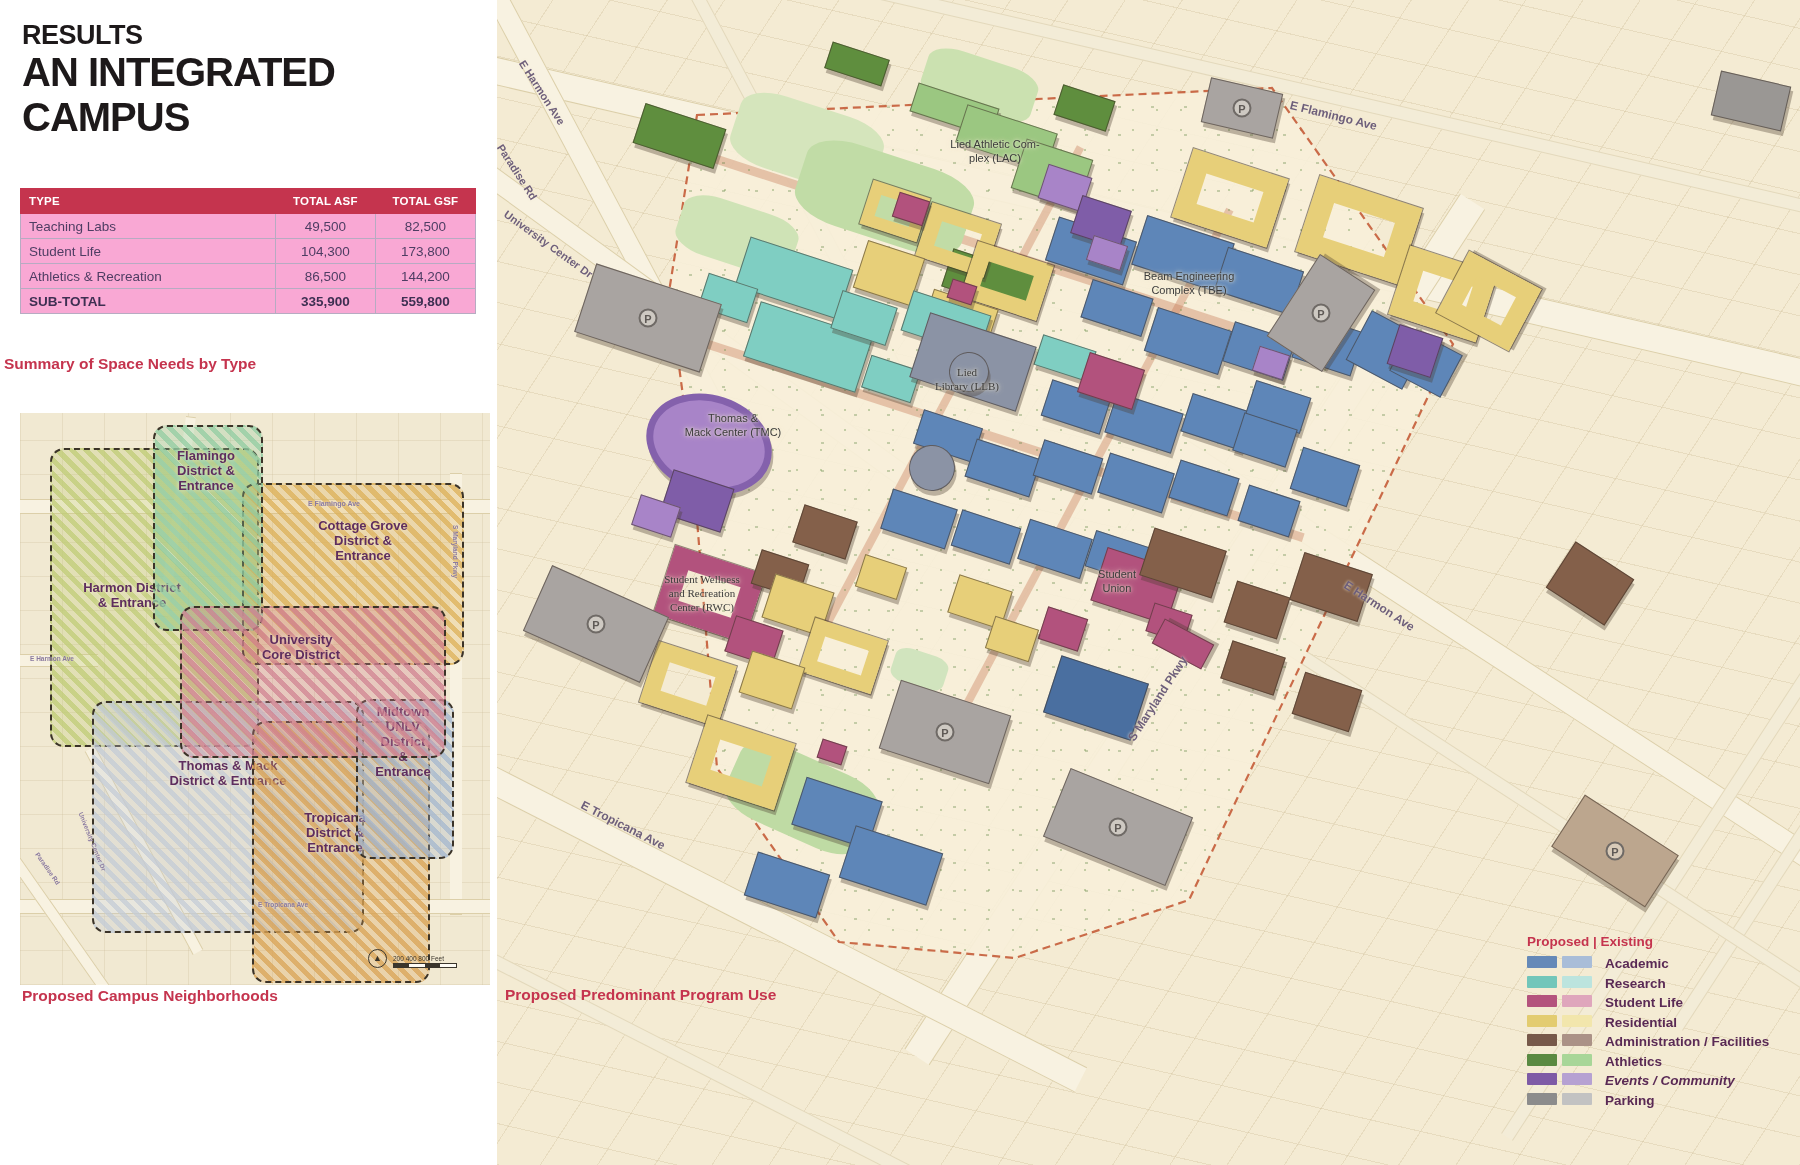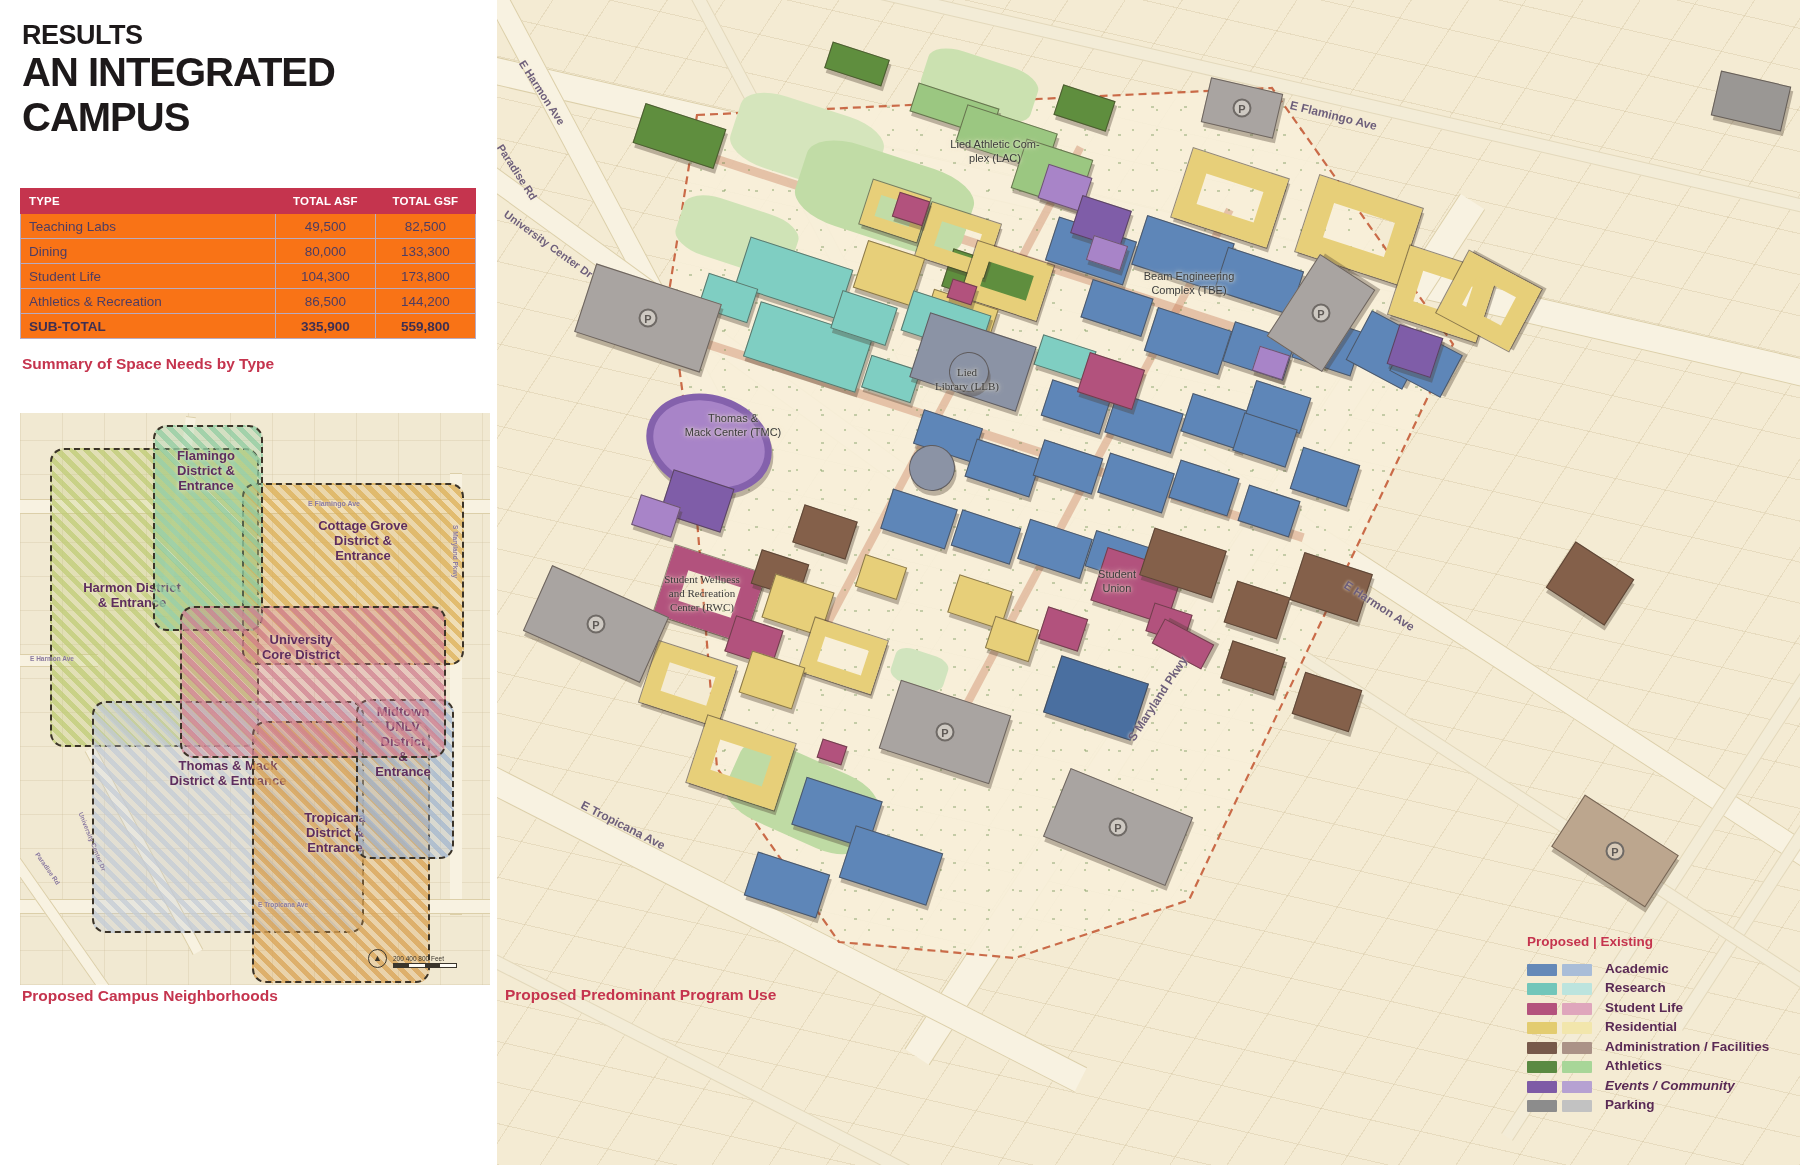--- a/index.html
+++ b/index.html
@@ -8,25 +8,25 @@
 
   
   .left-col{position:absolute;left:0;top:0;width:497px;height:1165px;background:#fff;}
   .kicker{position:absolute;left:22px;top:20px;font-size:27px;font-weight:700;letter-spacing:-0.5px;color:#1d191a;}
   .big-title{position:absolute;left:22px;top:50px;font-size:40px;font-weight:700;letter-spacing:-1px;color:#1d191a;}
 
   .tbl-wrap{position:absolute;left:20px;top:188px;width:456px;}
   table.space{border-collapse:collapse;width:100%;font-size:13.5px;color:#4e3d63;}
   table.space th{background:#c5344e;color:#fff;font-size:11.5px;letter-spacing:.2px;padding:6px 8px;border:1px solid #c5344e;}
   table.space th:first-child{text-align:left;}
-  table.space td{border:1px solid #b7abc2;padding:4.5px 8px;background:#f97316;}
+  table.space td{border:1px solid #b7abc2;padding:4.5px 8px;background:#f9a8d4;}
   table.space td.num{text-align:center;width:22%;}
   table.space tr.subtotal td{font-weight:700;color:#3e2f52;}
   .caption{position:absolute;color:#c5344e;font-weight:700;font-size:15.5px;}
-  .caption.table-cap{left:22px;top:355px;}
+  .caption.table-cap{left:4px;top:355px;}
   .caption.nmap-cap{left:22px;top:987px;}
 
   
   .nmap{position:absolute;left:20px;top:413px;width:470px;height:572px;background:#f1e9d2;overflow:hidden;}
   .parcels{position:absolute;inset:0;pointer-events:none;
     background-image:
       repeating-linear-gradient(0deg, rgba(205,190,155,.30) 0 1px, transparent 1px 34px),
       repeating-linear-gradient(90deg, rgba(205,190,155,.30) 0 1px, transparent 1px 42px);}
   .road{position:absolute;background:#f8f2e1;border-top:1px solid #dccfa9;border-bottom:1px solid #dccfa9;transform-origin:left center;}
   .road.minor{background:#f3ecd7;border-color:rgba(216,203,168,.6);}
@@ -54,21 +54,21 @@
   .ipath{position:absolute;background:rgba(196,122,86,.38);transform-origin:left center;pointer-events:none;}
   .bld{position:absolute;border:1px solid rgba(60,48,36,.55);box-shadow:3px 4px 0 rgba(74,60,45,.35);box-sizing:border-box;}
   .bld.field{border:none;box-shadow:none;border-radius:28%;}
   .pbadge{position:absolute;width:19px;height:19px;border:2px solid #6f6a66;border-radius:50%;color:#5f5a56;font-size:11px;font-weight:700;line-height:16px;text-align:center;background:rgba(250,246,236,.45);transform:translate(-50%,-50%);box-sizing:border-box;}
   .blabel{position:absolute;color:#3b3b3b;font-size:11px;font-weight:400;line-height:1.25;text-align:center;white-space:pre-line;transform:translate(-50%,-50%);
     text-shadow:0 0 3px rgba(246,238,215,.95),0 0 6px rgba(246,238,215,.9);}
   .pslabel{position:absolute;color:#6e5f7b;font-weight:700;white-space:nowrap;transform-origin:left top;text-shadow:0 0 3px rgba(246,238,215,.95);}
   .boundary-svg{position:absolute;inset:0;pointer-events:none;}
   .legend{position:absolute;left:1030px;top:934px;width:270px;}
   .legend-title{color:#c5344e;font-weight:700;font-size:13.5px;margin-bottom:7px;}
-  .lrow{display:flex;align-items:flex-end;height:19.5px;}
+  .lrow{display:flex;align-items:flex-start;height:19.5px;}
   .sw{width:30px;height:12px;margin-right:5px;border-radius:1px;}
   .lrow .lbl{margin-left:8px;font-size:13.5px;font-weight:700;color:#5a2a55;}
   .lrow .lbl.it{font-style:italic;}
   .caption.pmap-cap{left:8px;top:986px;}
 </style>
 </head>
 <body>
 
 <div class="page">
 
@@ -83,25 +83,20 @@
             <th>TYPE</th>
             <th>TOTAL ASF</th>
             <th>TOTAL GSF</th>
           </tr>
         </thead>
         <tbody id="tbody-rows">
             <tr>
               <td>Teaching Labs</td>
               <td class="num">49,500</td>
               <td class="num">82,500</td>
-            </tr>
-            <tr>
-              <td>Dining</td>
-              <td class="num">80,000</td>
-              <td class="num">133,300</td>
             </tr>
             <tr>
               <td>Student Life</td>
               <td class="num">104,300</td>
               <td class="num">173,800</td>
             </tr>
             <tr>
               <td>Athletics &amp; Recreation</td>
               <td class="num">86,500</td>
               <td class="num">144,200</td>

